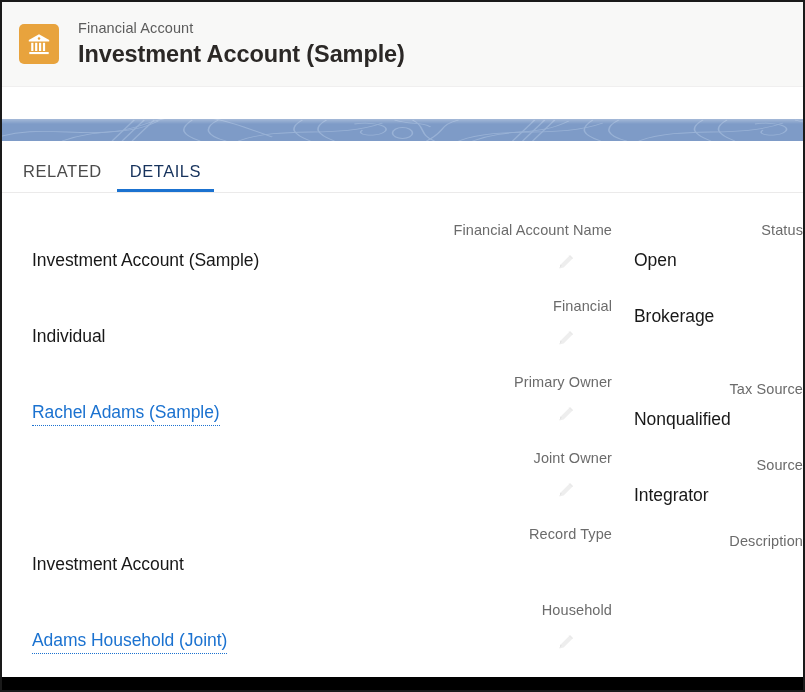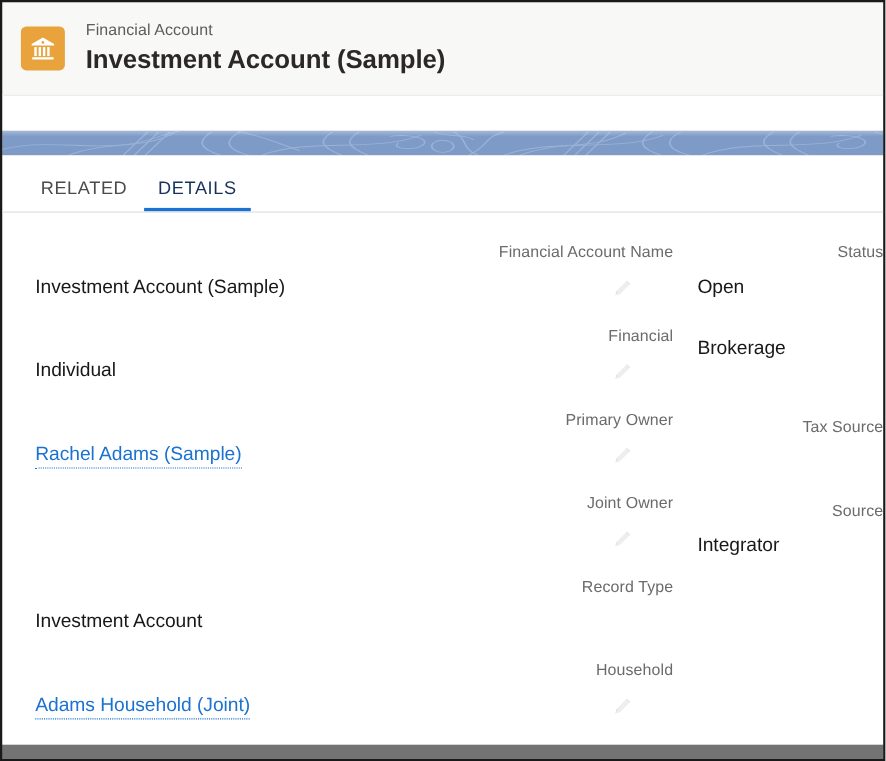--- a/index.html
+++ b/index.html
@@ -10,21 +10,21 @@
     height: 692px;
     overflow: hidden;
     background: #ffffff;
     font-family: "Liberation Sans", sans-serif;
   }
 
   .screen {
     position: relative;
     width: 805px;
     height: 692px;
-    background: #737373;
+    background: #000000;
     border: 2px solid #1a1a1a;
     overflow: hidden;
   }
 
   
   .record-header {
     height: 85px;
     background: #f8f8f7;
     display: flex;
     align-items: center;
@@ -84,21 +84,21 @@
     top: 0; left: 0; right: 0;
     height: 5px;
     background: linear-gradient(180deg, rgba(255,255,255,.30), rgba(255,255,255,0));
   }
 
   
   .tabs {
     display: flex;
     align-items: flex-end;
     height: 52px;
-    padding: 0 21px;
+    padding: 0 7px;
     background: #ffffff;
     border-bottom: 1px solid #ebeaea;
   }
 
   .tab {
     position: relative;
     font-size: 16.5px;
     color: #4b4b4b;
     letter-spacing: 0.55px;
     padding: 0 14px 11px 14px;
@@ -325,28 +325,30 @@
           <div class="field-label">Status</div>
           <div class="field-value">Open</div>
         </div>
 
         <div class="field">
           <div class="field-value">Brokerage</div>
         </div>
 
         <div class="field">
           <div class="field-label">Tax Source</div>
+          <div class="field-value">Nonqualified</div>
         </div>
 
         <div class="field">
           <div class="field-label">Source</div>
           <div class="field-value">Integrator</div>
         </div>
 
         <div class="field">
+          <div class="field-label">Description</div>
           <div class="field-value empty"></div>
         </div>
 
       </div>
 
     </div>
   </div>
 
 </div>
 

